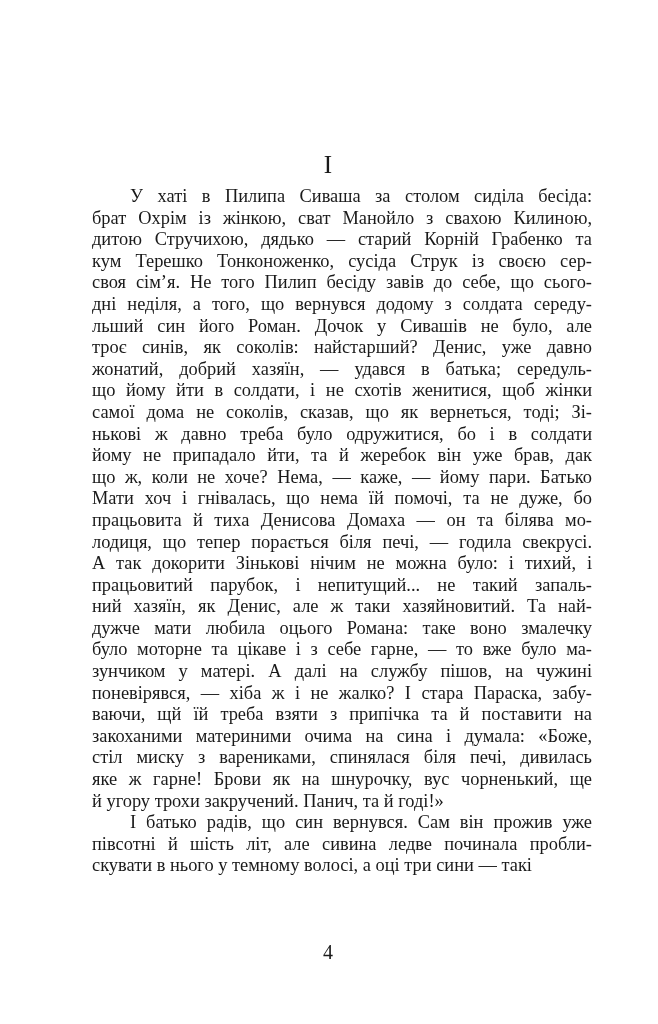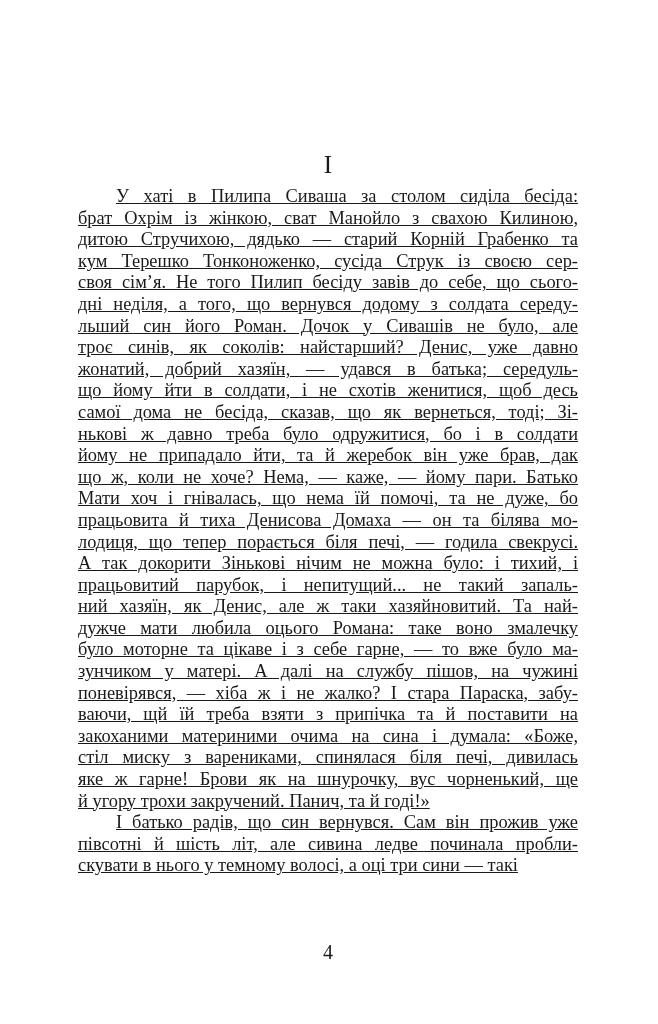--- a/index.html
+++ b/index.html
@@ -26,26 +26,25 @@
     left: 78px;
     width: 500px;
     text-align: center;
     font-size: 25px;
     line-height: 30px;
     color: #1a1a1a;
   }
   .text-body {
     position: absolute;
     top: 186px;
-    left: 78px;
+    left: 92px;
     width: 500px;
     font-size: 18.4px;
     line-height: 21.6px;
     color: #1a1a1a;
-    text-decoration: underline;
   }
   .paragraph {
     margin: 0;
     padding: 0;
   }
   .line {
     height: 21.6px;
     white-space: nowrap;
     text-align: justify;
     text-align-last: justify;
@@ -79,22 +78,22 @@
       <div class="paragraph">
         <div class="line par-start">У хаті в Пилипа Сиваша за столом сиділа бесіда:</div>
         <div class="line">брат Охрім із жінкою, сват Манойло з свахою Килиною,</div>
         <div class="line">дитою Стручихою, дядько — старий Корній Грабенко та</div>
         <div class="line">кум Терешко Тонконоженко, сусіда Струк із своєю сер-</div>
         <div class="line">своя сім’я. Не того Пилип бесіду завів до себе, що сього-</div>
         <div class="line">дні неділя, а того, що вернувся додому з солдата середу-</div>
         <div class="line">льший син його Роман. Дочок у Сивашів не було, але</div>
         <div class="line">троє синів, як соколів: найстарший? Денис, уже давно</div>
         <div class="line">жонатий, добрий хазяїн, — удався в батька; середуль-</div>
-        <div class="line">що йому йти в солдати, і не схотів женитися, щоб десь</div>
-        <div class="line">самої дома не бесіда, сказав, що як вернеться, тоді; Зі-</div>
+        <div class="line">що йому йти в солдати, і не схотів женитися, щоб жінки</div>
+        <div class="line">самої дома не соколів, сказав, що як вернеться, тоді; Зі-</div>
         <div class="line">нькові ж давно треба було одружитися, бо і в солдати</div>
         <div class="line">йому не припадало йти, та й жеребок він уже брав, дак</div>
         <div class="line">що ж, коли не хоче? Нема, — каже, — йому пари. Батько</div>
         <div class="line">Мати хоч і гнівалась, що нема їй помочі, та не дуже, бо</div>
         <div class="line">працьовита й тиха Денисова Домаха — он та білява мо-</div>
         <div class="line">лодиця, що тепер порається біля печі, — годила свекрусі.</div>
         <div class="line">А так докорити Зінькові нічим не можна було: і тихий, і</div>
         <div class="line">працьовитий парубок, і непитущий... не такий запаль-</div>
         <div class="line">ний хазяїн, як Денис, але ж таки хазяйновитий. Та най-</div>
         <div class="line">дужче мати любила оцього Романа: таке воно змалечку</div>

